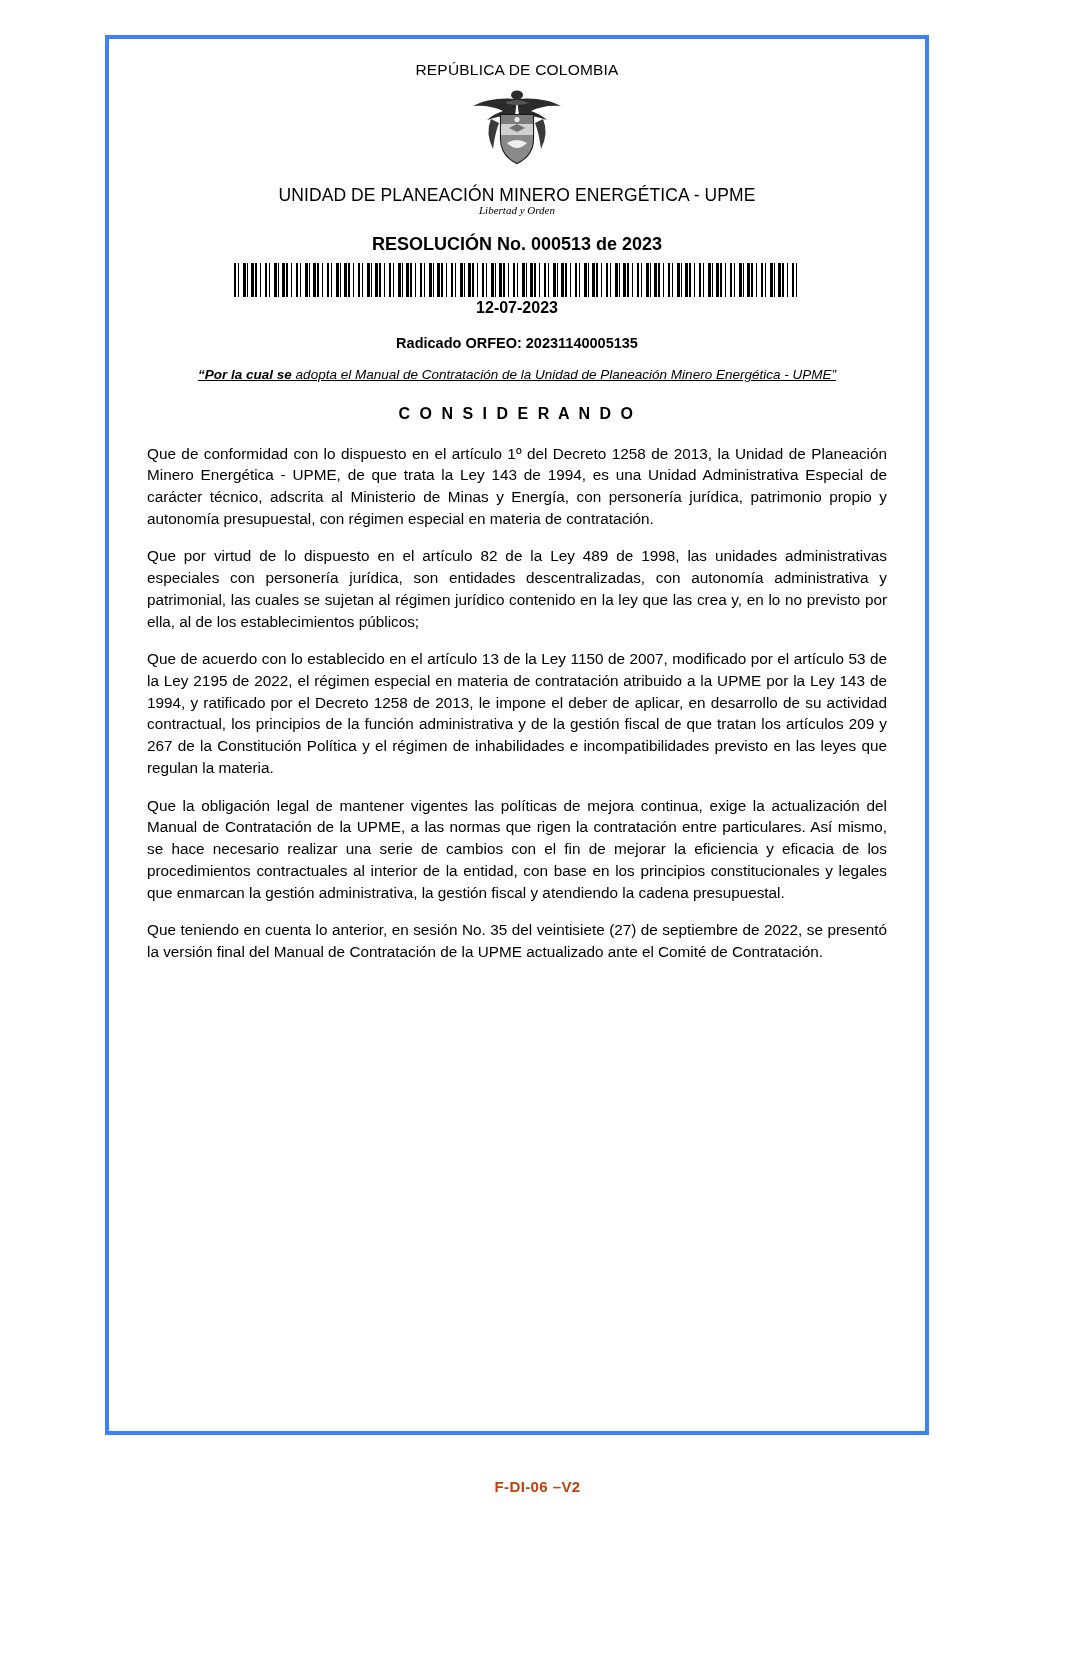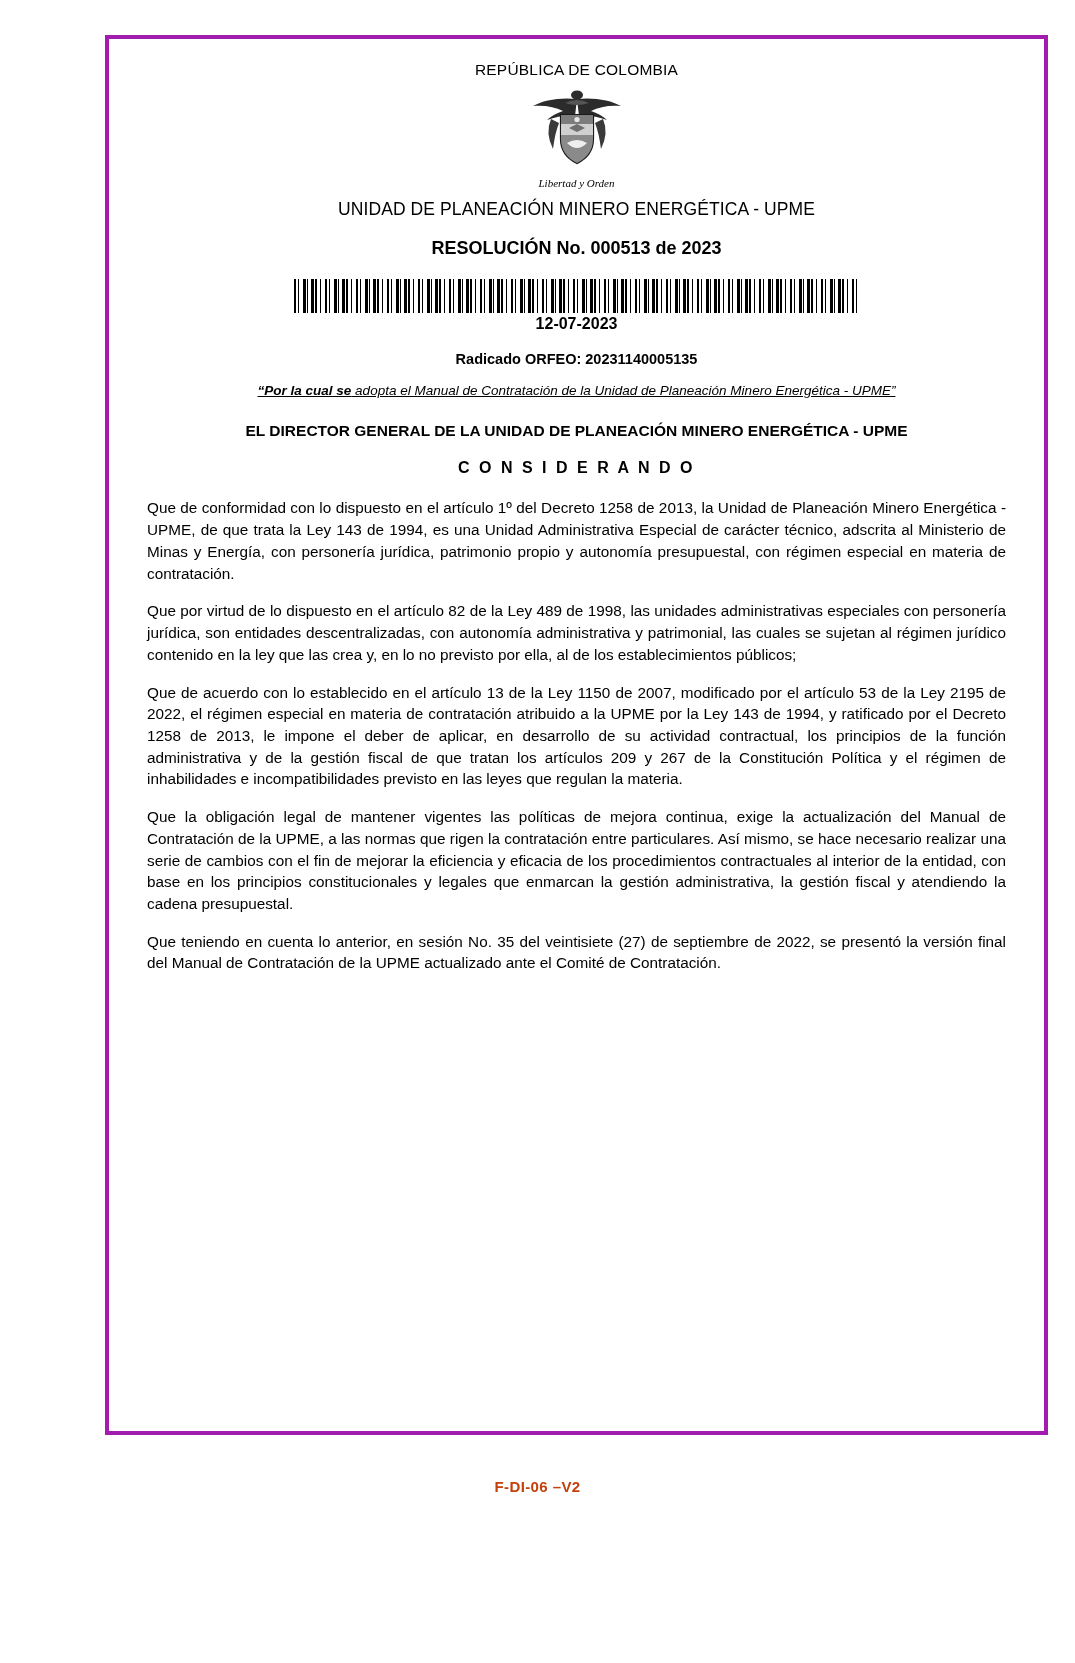--- a/index.html
+++ b/index.html
@@ -13,23 +13,23 @@
     font-family: "Liberation Sans", sans-serif;
     color: #000000;
     position: relative;
     overflow: hidden;
   }
 
   .page {
     position: absolute;
     left: 105px;
     top: 35px;
-    width: 943px;
+    width: 824px;
     height: 1400px;
-    border: 4px solid #a21caf;
+    border: 4px solid #3b82f6;
     box-sizing: border-box;
     background: #ffffff;
   }
 
   .page-inner {
     padding: 22px 38px 10px 38px;
   }
 
   .center { text-align: center; }
 
@@ -54,21 +54,21 @@
 
   .entity-title {
     font-size: 17.5px;
     margin: 10px 0 0 0;
     letter-spacing: 0.1px;
   }
 
   .resolution-title {
     font-size: 18px;
     font-weight: bold;
-    margin: 18px 0 20px 0;
+    margin: 18px 0 8px 0;
   }
 
   
   .barcode {
     height: 34px;
     width: 566px;
     margin: 4px auto 2px auto;
     background-image:
       repeating-linear-gradient(90deg,
         #000 0px, #000 2px, #fff 2px, #fff 4px,
@@ -170,34 +170,33 @@
           <path d="M44 32 H76 V56 Q76 72 60 80 Q44 72 44 56 Z" fill="#ffffff" stroke="#1a1a1a" stroke-width="2.2"></path>
           <rect x="44" y="32" width="32" height="9" fill="#7d7d7d"></rect>
           <rect x="44" y="41" width="32" height="11" fill="#d0d0d0"></rect>
           <path d="M44 52 H76 V56 Q76 72 60 80 Q44 72 44 56 Z" fill="#8a8a8a"></path>
           <circle cx="60" cy="36.5" r="2.6" fill="#e8e8e8"></circle>
           <path d="M52 45 l8 -4 8 4 -8 4 Z" fill="#6f6f6f"></path>
           <path d="M50 60 q10 -6 20 0 q-10 10 -20 0 Z" fill="#efefef"></path>
         </g>
       </svg>
     </div>
+    <div class="center entity-title">UNIDAD DE PLANEACIÓN MINERO ENERGÉTICA - UPME</div>
+
     <div class="center crest-caption">Libertad y Orden</div>
-
-    <div class="center entity-title">UNIDAD DE PLANEACIÓN MINERO ENERGÉTICA - UPME</div>
 
     <div class="center resolution-title">RESOLUCIÓN No. 000513 de 2023</div>
 
     <div class="barcode"></div>
     <div class="center barcode-date">12-07-2023</div>
 
     <div class="center radicado">Radicado ORFEO: 20231140005135</div>
 
     <div class="center subject"><b>“Por la cual se</b><span> adopta el Manual de Contratación de la Unidad de Planeación Minero Energética - UPME”</span></div>
 
-    <div class="center director-line">EL DIRECTOR GENERAL DE LA UNIDAD DE PLANEACIÓN MINERO ENERGÉTICA - UPME</div>
 
 
     <div class="center considerando">C O N S I D E R A N D O</div>
 
     <p class="body-par">Que de conformidad con lo dispuesto en el artículo 1º del Decreto 1258 de 2013, la Unidad de Planeación Minero Energética - UPME, de que trata la Ley 143 de 1994, es una Unidad Administrativa Especial de carácter técnico, adscrita al Ministerio de Minas y Energía, con personería jurídica, patrimonio propio y autonomía presupuestal, con régimen especial en materia de contratación.</p>
     <p class="body-par">Que por virtud de lo dispuesto en el artículo 82 de la Ley 489 de 1998, las unidades administrativas especiales con personería jurídica, son entidades descentralizadas, con autonomía administrativa y patrimonial, las cuales se sujetan al régimen jurídico contenido en la ley que las crea y, en lo no previsto por ella, al de los establecimientos públicos;</p>
     <p class="body-par">Que de acuerdo con lo establecido en el artículo 13 de la Ley 1150 de 2007, modificado por el artículo 53 de la Ley 2195 de 2022, el régimen especial en materia de contratación atribuido a la UPME por la Ley 143 de 1994, y ratificado por el Decreto 1258 de 2013, le impone el deber de aplicar, en desarrollo de su actividad contractual, los principios de la función administrativa y de la gestión fiscal de que tratan los artículos 209 y 267 de la Constitución Política y el régimen de inhabilidades e incompatibilidades previsto en las leyes que regulan la materia.</p>
     <p class="body-par">Que la obligación legal de mantener vigentes las políticas de mejora continua, exige la actualización del Manual de Contratación de la UPME, a las normas que rigen la contratación entre particulares. Así mismo, se hace necesario realizar una serie de cambios con el fin de mejorar la eficiencia y eficacia de los procedimientos contractuales al interior de la entidad, con base en los principios constitucionales y legales que enmarcan la gestión administrativa, la gestión fiscal y atendiendo la cadena presupuestal.</p>
     <p class="body-par">Que teniendo en cuenta lo anterior, en sesión No. 35 del veintisiete (27) de septiembre de 2022, se presentó la versión final del Manual de Contratación de la UPME actualizado ante el Comité de Contratación.</p>
 

